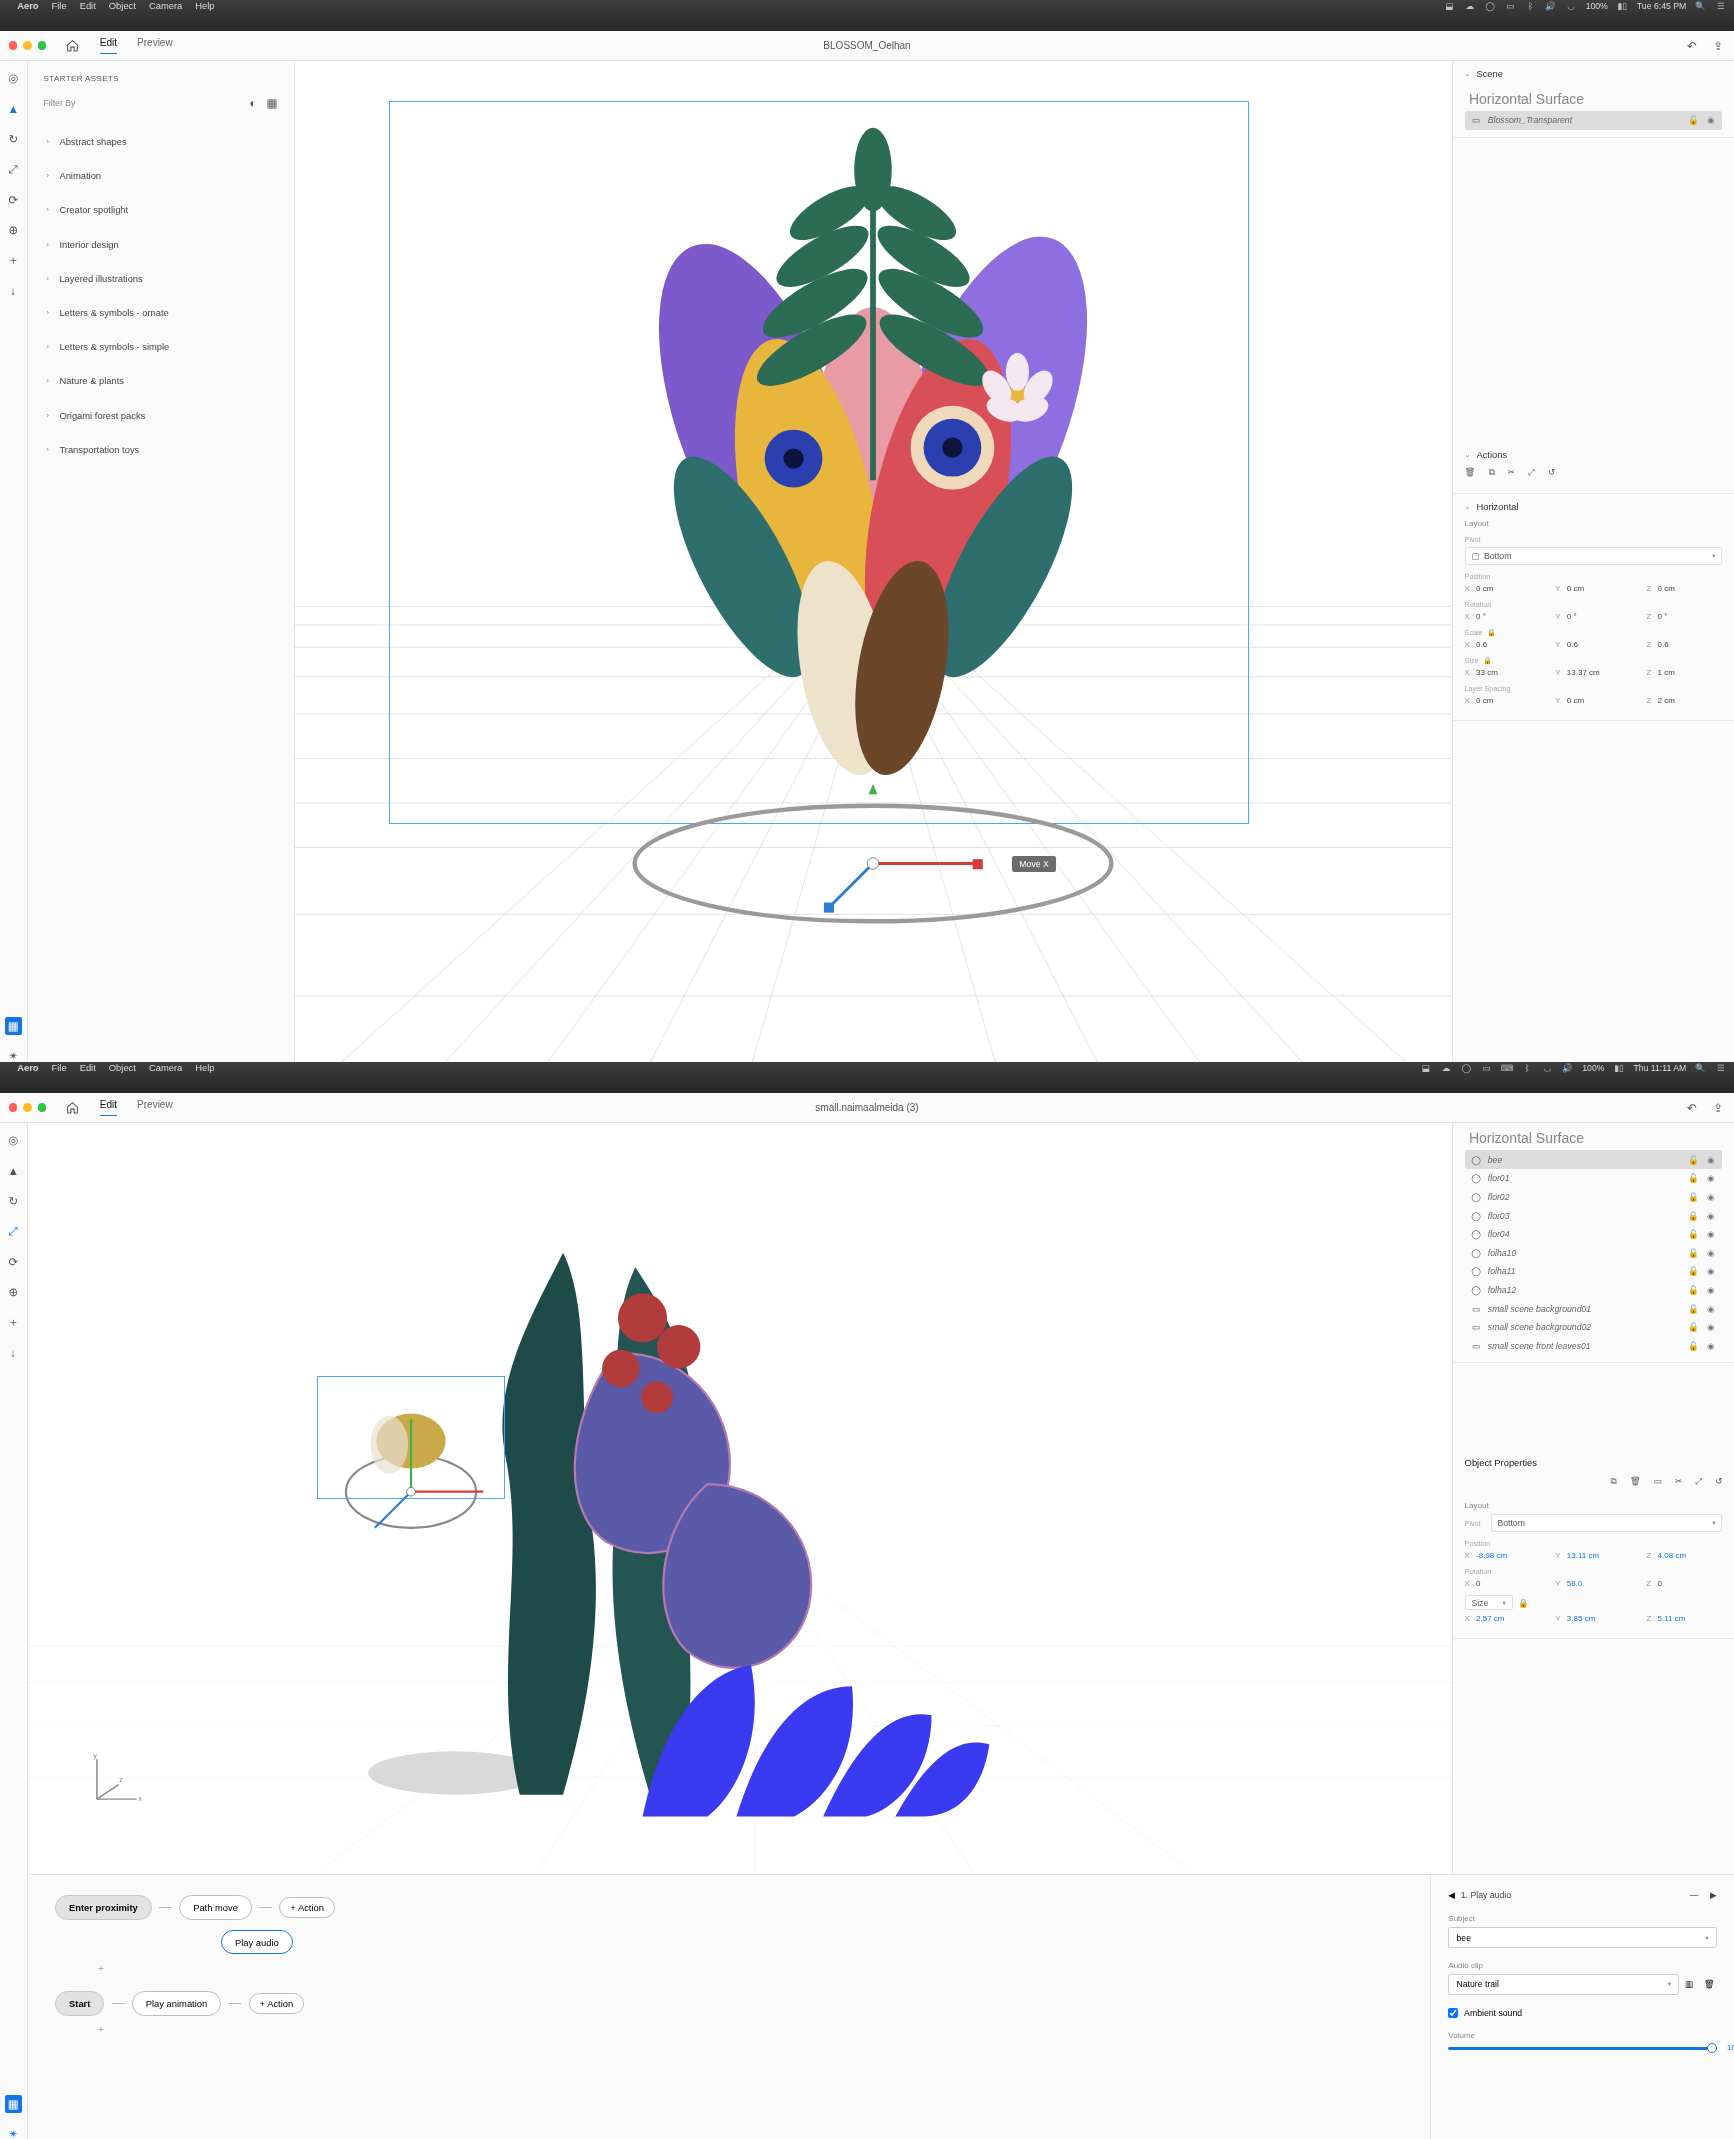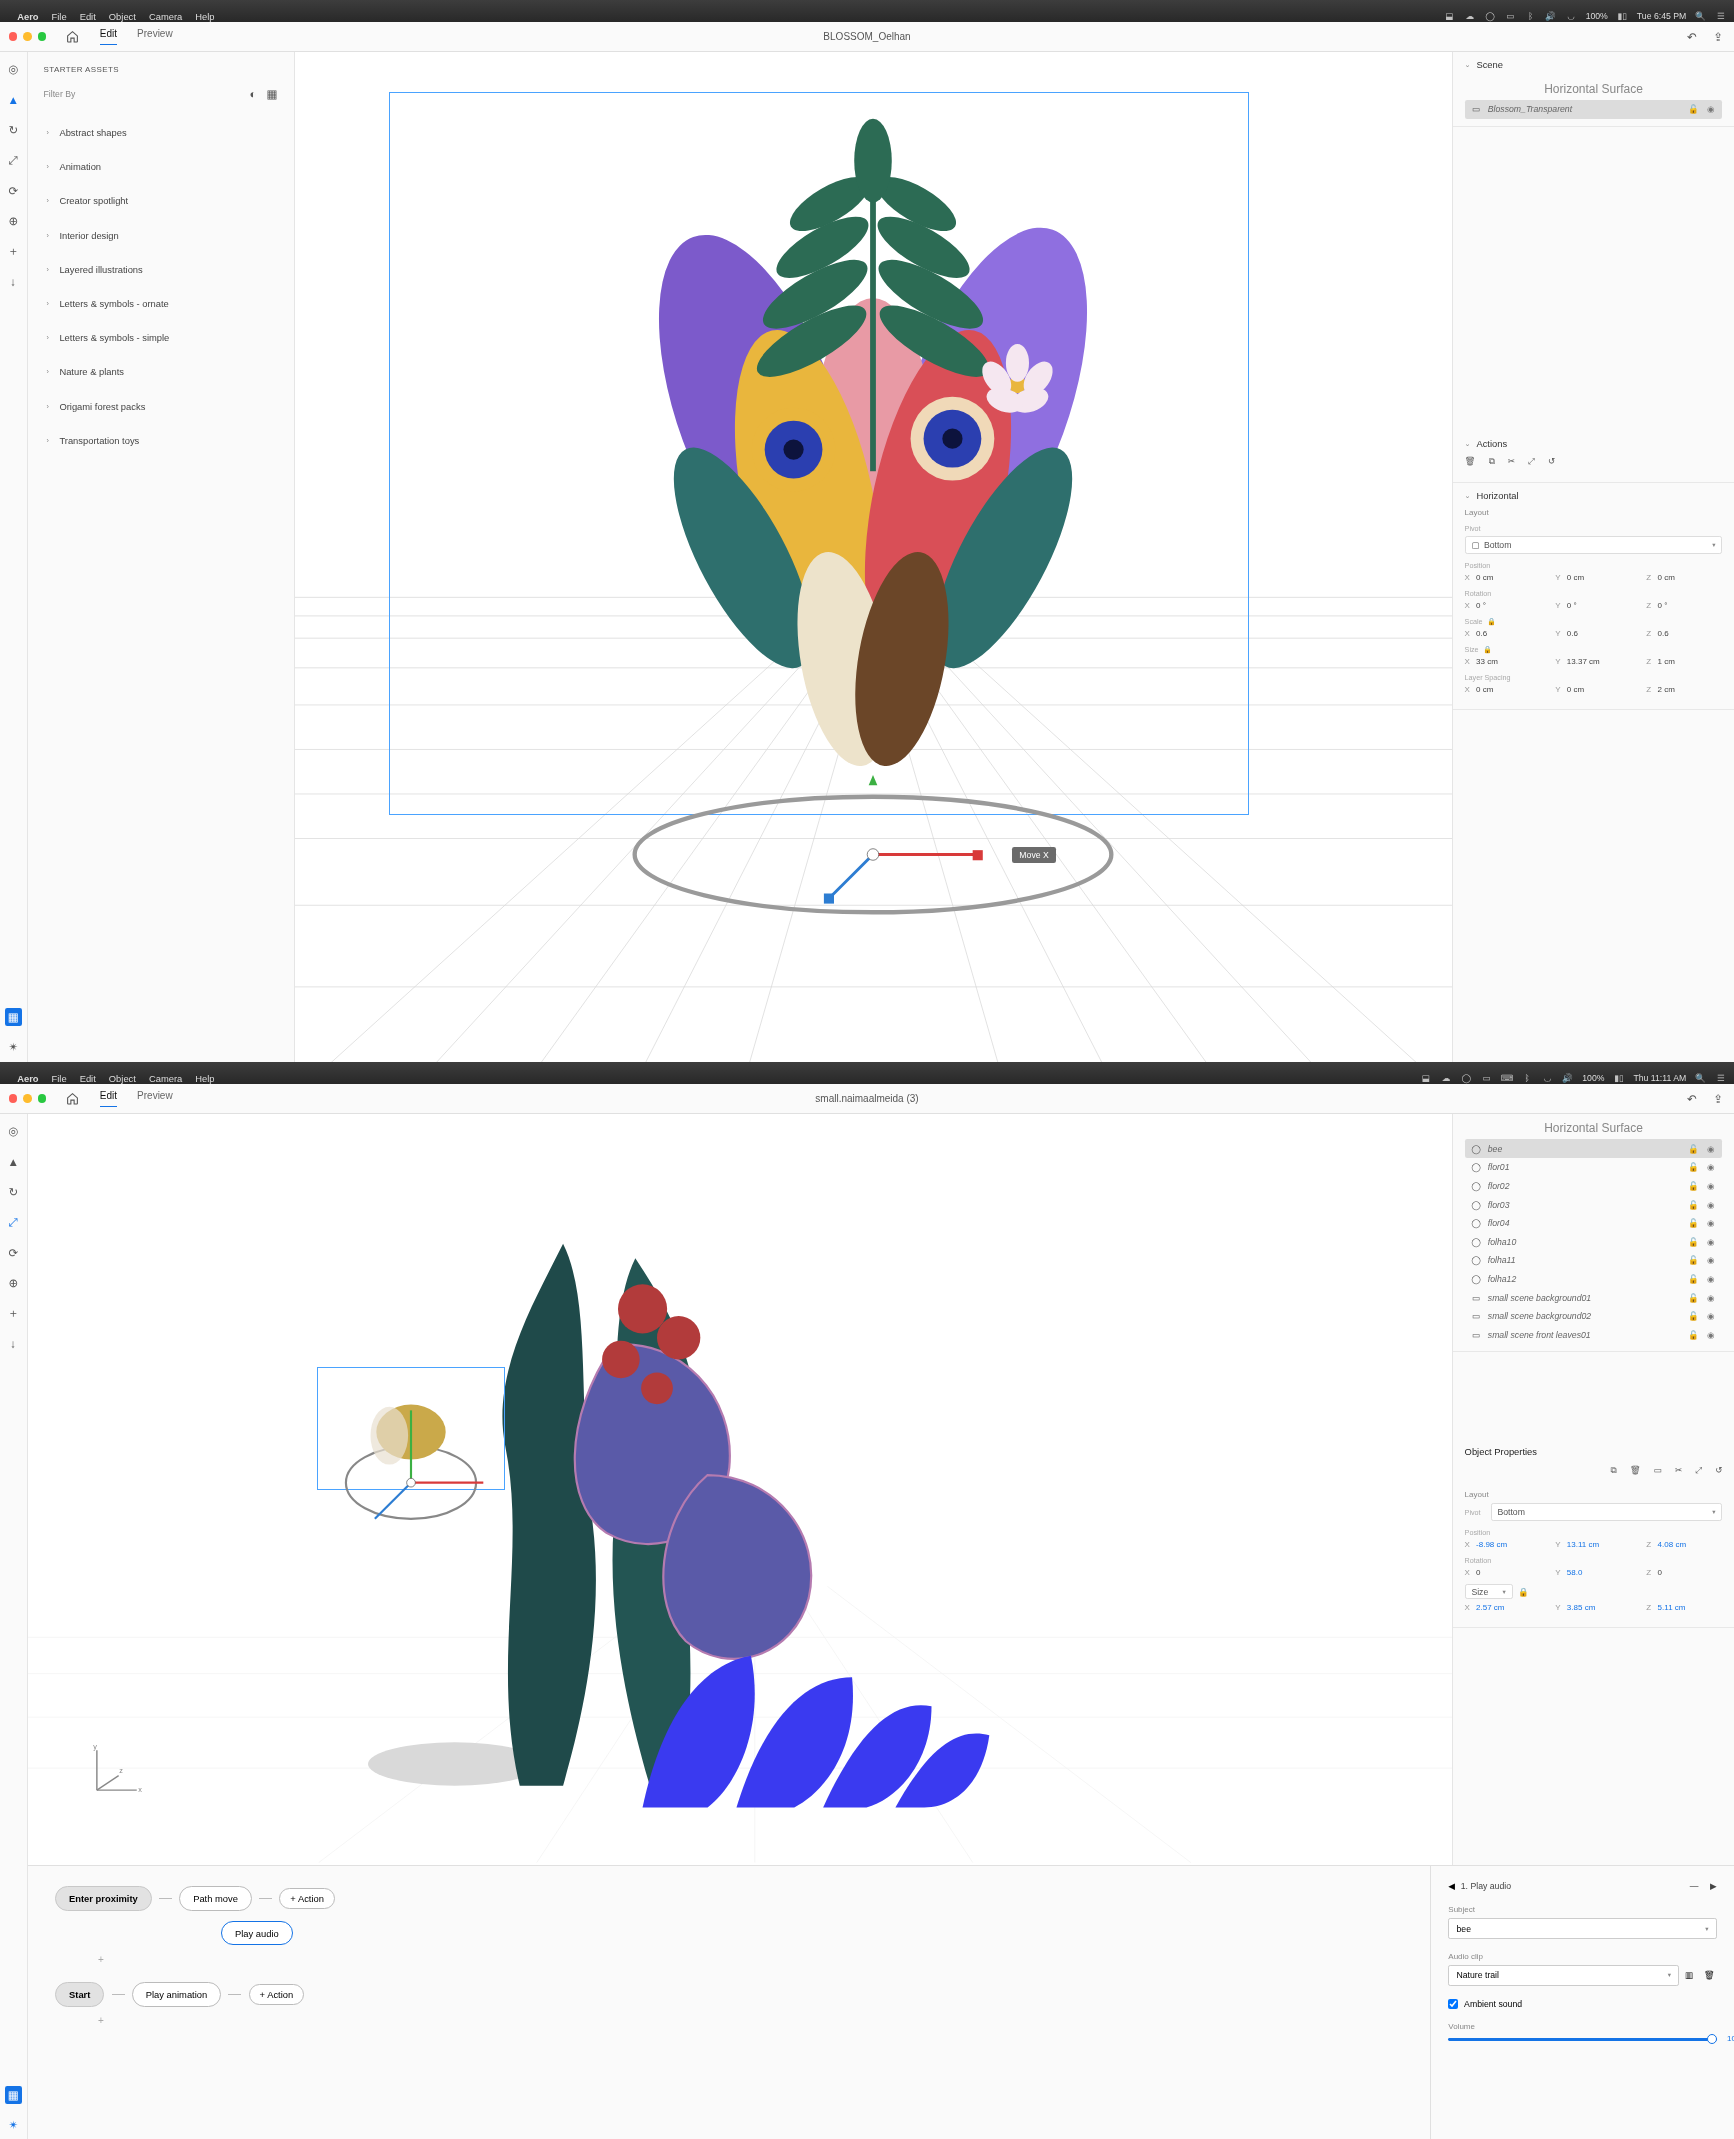--- a/index.html
+++ b/index.html
@@ -2,21 +2,21 @@
 <html style="font-size:11.6px"><head>
 <meta charset="utf-8">
 <style>
 * { margin: 0; padding: 0; box-sizing: border-box; font-family: -apple-system, BlinkMacSystemFont, "Segoe UI", sans-serif; }
 body { background: #000; width: 1734px; }
 
 .window { background: #f5f5f5; position: relative; }
 .window-1 { height: 1062px; }
 .window-2 { height: 1078px; }
 
-.menubar { height: 22px; background: linear-gradient(#3d3d3d, #282828); display: flex; align-items: flex-end; padding: 0 7.2px; color: #ddd; font-size: 9.4px; }
+.menubar { height: 31px; background: linear-gradient(#3d3d3d, #282828); display: flex; align-items: flex-start; padding: 0 7.2px; color: #ddd; font-size: 9.4px; }
 .menubar .apple { margin-right: 10px; }
 .menubar .menu-item { margin-right: 13px; cursor: default; }
 .menubar .menu-item.bold { font-weight: 600; }
 .menubar .right { margin-left: auto; display: flex; align-items: center; gap: 8.7px; font-size: 8.7px; }
 .menubar .status-icon { width: 11.6px; height: 11.6px; display: inline-flex; align-items: center; justify-content: center; opacity: .85; }
 
 .titlebar { height: 30px; background: #fafafa; border-bottom: 0.7px solid #e0e0e0; display: flex; align-items: center; padding: 0 8.7px; position: relative; }
 .traffic { display: flex; gap: 5.8px; }
 .dot { width: 8.7px; height: 8.7px; border-radius: 50%; }
 .dot.red { background: #ff5f57; }
@@ -48,21 +48,21 @@
 
 .viewport { flex: 1; background: #fff; position: relative; overflow: hidden; }
 .canvas-art { position: absolute; left: 50%; transform: translateX(-50%); }
 
 .right-panel { width: 282px; background: #fafafa; border-left: 0.7px solid #e5e5e5; display: flex; flex-direction: column; font-size: 8.7px; color: #555; }
 .right-panel .section { border-bottom: 0.7px solid #e8e8e8; padding: 7.2px 11.6px; }
 .right-panel .section-head { display: flex; align-items: center; gap: 5.8px; font-size: 9.4px; color: #333; cursor: pointer; }
 .right-panel .section-head .chev { font-size: 7.2px; color: #888; }
 
 .scene-list { margin-top: 7.2px; }
-.scene-surface { font-size: 12px; color: #888; text-align: center; padding: 4.3px; }
+.scene-surface { font-size: 14px; color: #888; text-align: left; padding: 4.3px; }
 .scene-item { display: flex; align-items: center; padding: 4.3px 5.8px; gap: 5.8px; border-radius: 2.2px; }
 .scene-item.selected { background: #dcdcdc; }
 .scene-item .type-icon { width: 11.6px; text-align: center; }
 .scene-item .name { flex: 1; font-style: italic; color: #666; }
 .scene-item .lock, .scene-item .eye { width: 11.6px; text-align: center; color: #777; cursor: pointer; }
 
 .actions-icons { display: flex; gap: 13px; padding: 7.2px 0; color: #555; }
 
 .prop-block { padding: 7.2px 0; }
 .prop-label { font-size: 8px; color: #888; margin-bottom: 4.3px; }

